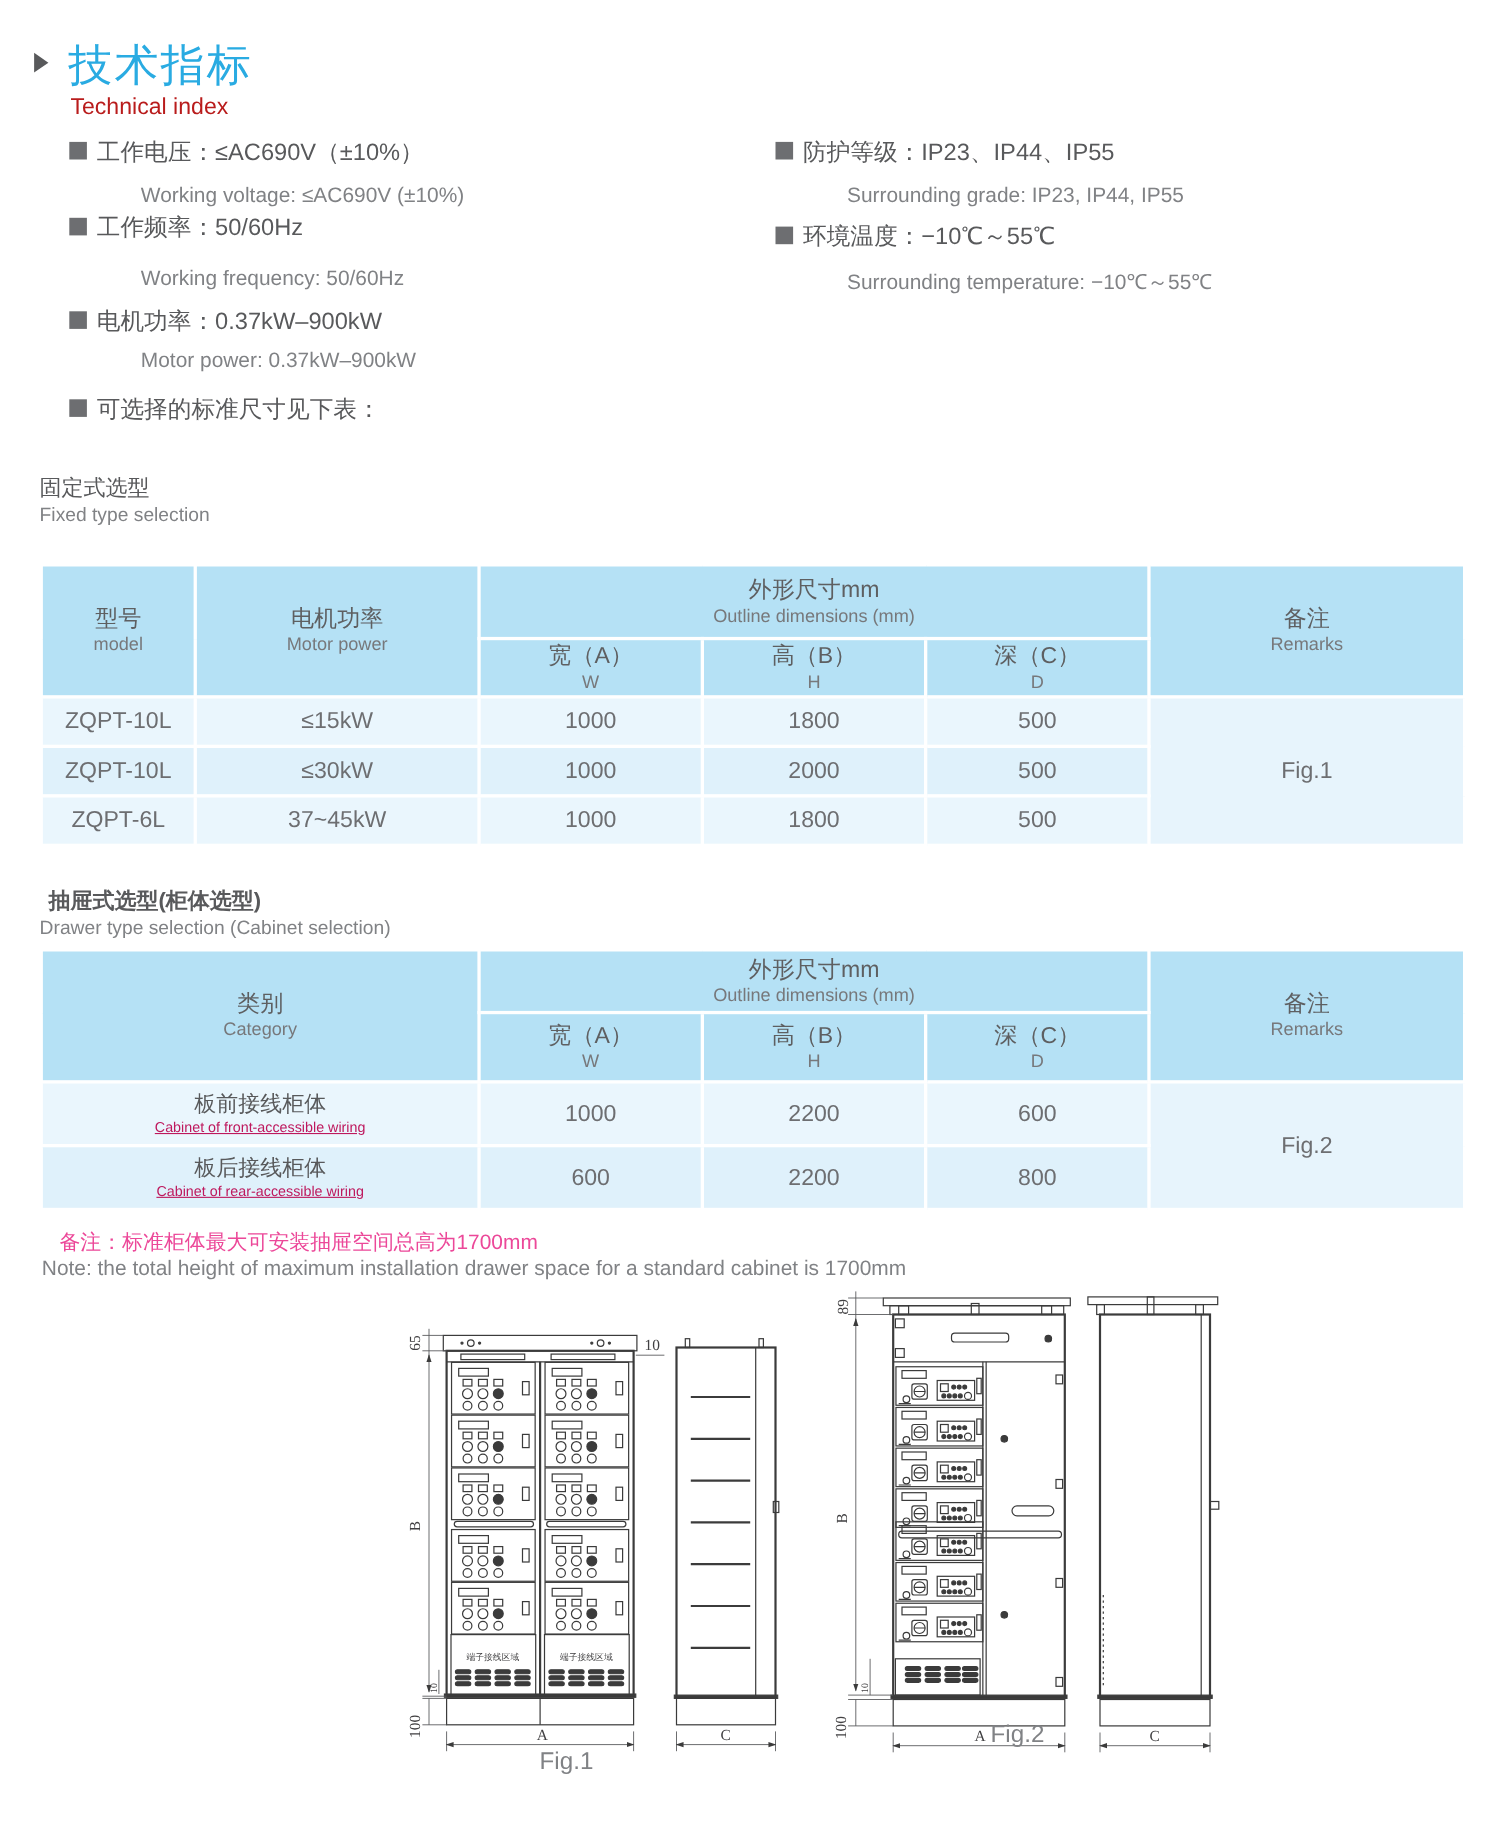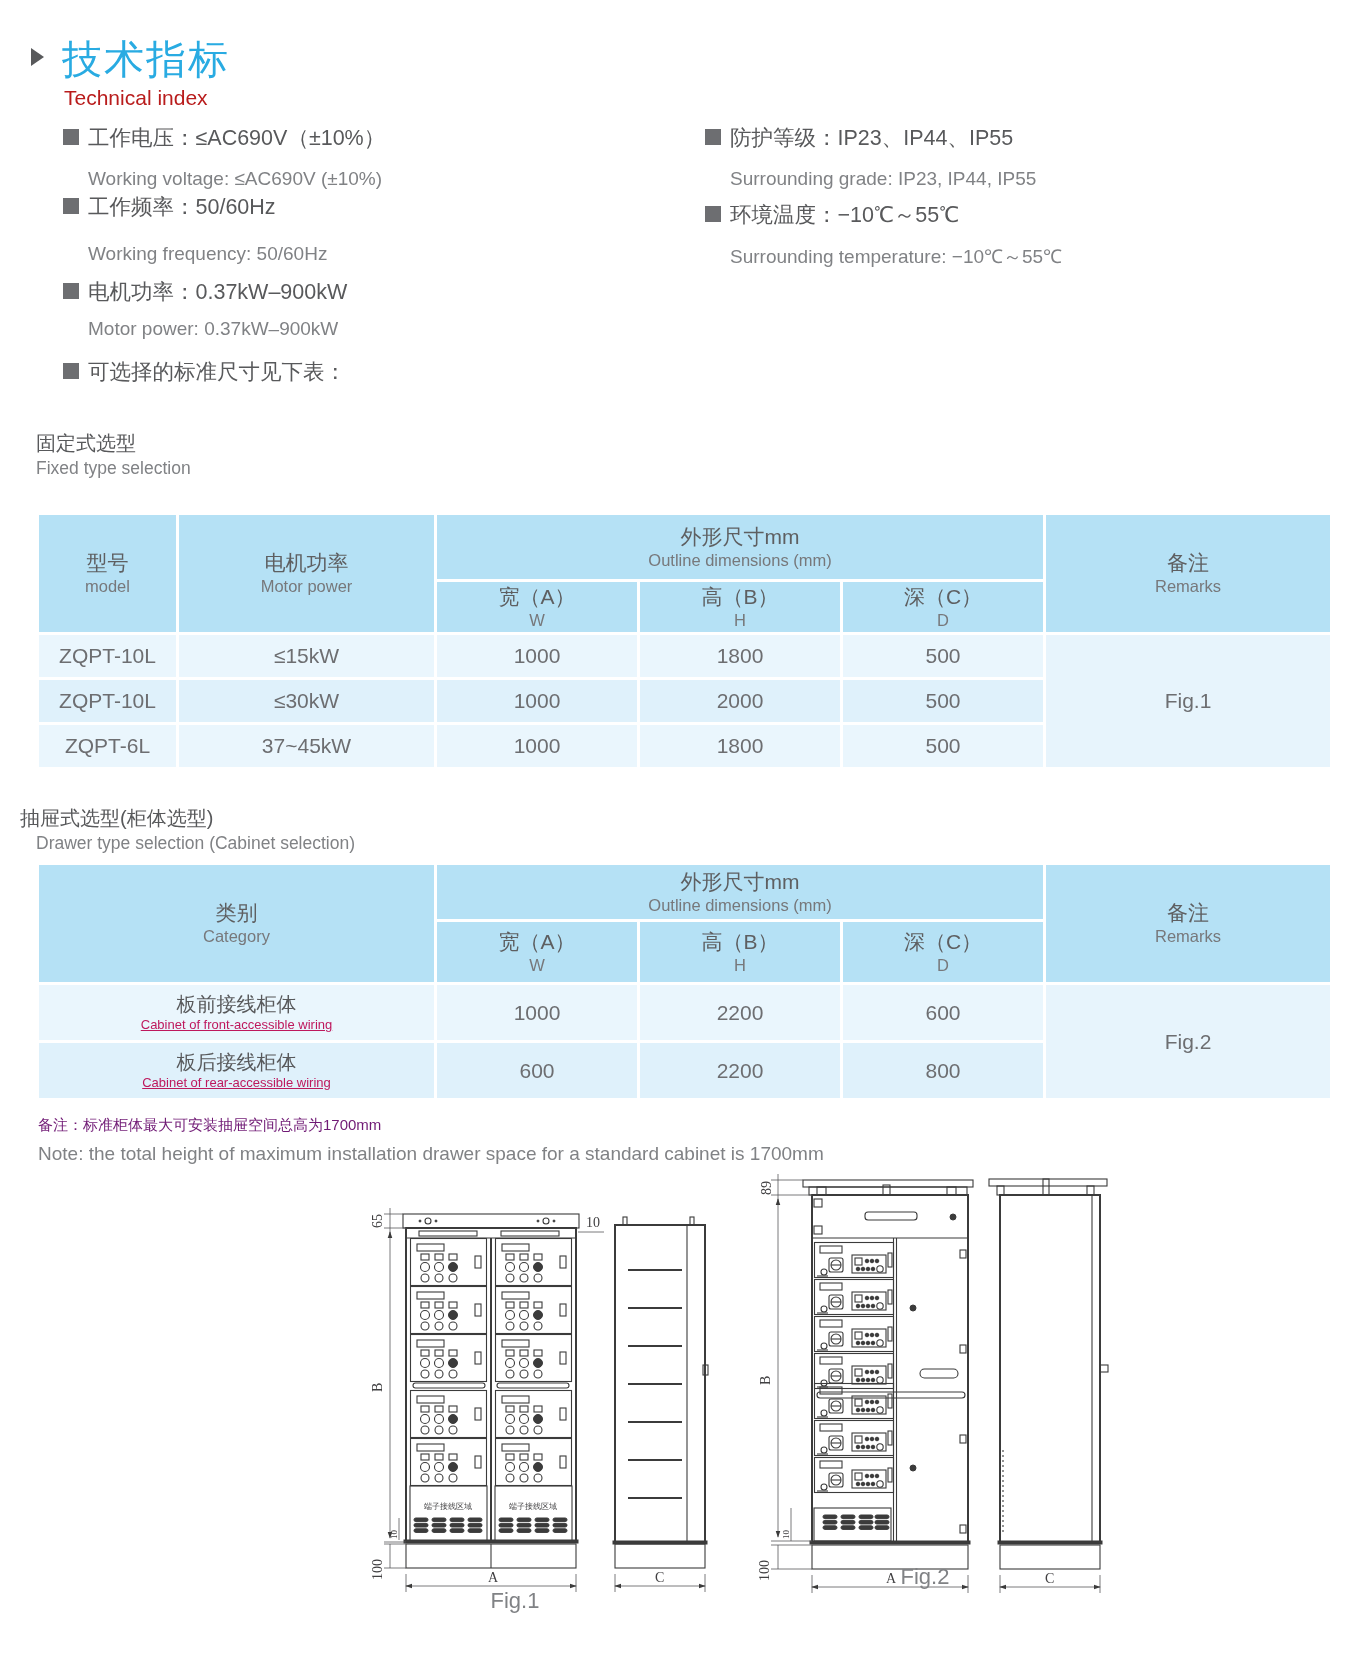--- a/index.html
+++ b/index.html
@@ -7,21 +7,21 @@
         font-family:"Liberation Sans",sans-serif;color:#6d6e71;}
   .abs{position:absolute;}
   
   .tri{width:0;height:0;border-top:9px solid transparent;border-bottom:9px solid transparent;
        border-left:13px solid #58595b;}
   .title-cn{font-size:40px;color:#29abe2;letter-spacing:2px;}
   .title-en{font-size:21px;color:#b91c1c;}
   
   .spec-cn{font-size:21.5px;color:#58595b;white-space:nowrap;}
   .spec-cn .blt{display:inline-block;width:16px;height:16px;background:#6d6e71;margin-right:9px;}
-  .spec-en{font-size:19px;color:#808285;white-space:nowrap;}
+  .spec-en{font-size:19px;color:#808285;white-space:nowrap;margin-left:40px;}
   .sec-cn{font-size:20px;color:#58595b;}
   .sec-en{font-size:17.5px;color:#808285;}
   
   table.spec{border-collapse:collapse;table-layout:fixed;width:1294px;}
   table.spec th,table.spec td{border:3px solid #ffffff;text-align:center;vertical-align:middle;
       font-weight:normal;padding:0;}
   table.spec th{background:#b5e1f5;color:#5e5f61;}
   table.spec .cn{font-size:21px;line-height:1.25;}
   table.spec .en{font-size:16.5px;color:#77787b;line-height:1.25;}
   table.spec td{font-size:21px;color:#6d6e71;}
@@ -29,21 +29,21 @@
   .t1 .hr2 th{height:50px;}
   .t1 tbody td{height:42px;}
   .t2 .hr1 th{height:54px;}
   .t2 .hr2 th{height:60px;}
   .t2 tbody td{height:55px;}
   tbody tr:nth-child(odd) td{background:#eaf6fd;}
   tbody tr:nth-child(even) td{background:#dff1fb;}
   td.remark{background:#e7f4fc !important;font-size:21px;}
   td.cat .cn{font-size:20px;color:#58595b;}
   td.cat .en{font-size:13px;color:#be185d;text-decoration:underline;}
-  .note-cn{font-size:15px;color:#701a75;}
+  .note-cn{font-size:19px;color:#ec4899;margin-left:16px;}
   .note-en{font-size:19px;color:#808285;}
   
   .ln{fill:none;stroke:#3b3b3b;stroke-width:1.1;}
   .ln2{fill:none;stroke:#3b3b3b;stroke-width:2;}
   .lnf{fill:#3b3b3b;stroke:#3b3b3b;stroke-width:1;}
   .thin{fill:none;stroke:#58595b;stroke-width:0.8;}
   .dim{font-family:"Liberation Serif",serif;font-size:14px;fill:#414042;}
   .dimS{font-family:"Liberation Serif",serif;font-size:9px;fill:#414042;}
   .tinycn{font-size:8px;fill:#414042;}
   .figcap{font-size:22px;fill:#808285;font-family:"Liberation Sans",sans-serif;}
@@ -138,21 +138,21 @@
         <td>ZQPT-6L</td>
         <td>37~45kW</td>
         <td>1000</td>
         <td>1800</td>
         <td>500</td>
       </tr>
     </tbody>
   </table>
   </div>
 
-  <div class="abs sec-cn" style="left:20px;top:805px;">抽屉式选型(柜体选型)</div>
+  <div class="abs sec-cn" style="left:44px;top:805px;font-weight:bold;">抽屉式选型(柜体选型)</div>
   <div class="abs sec-en" style="left:36px;top:833px;">Drawer type selection (Cabinet selection)</div>
 
   <div class="abs" style="left:36px;top:862px;">
   <table class="spec t2">
     <colgroup>
           <col style="width:398px">
           <col style="width:203px">
           <col style="width:203px">
           <col style="width:203px">
           <col style="width:287px">

